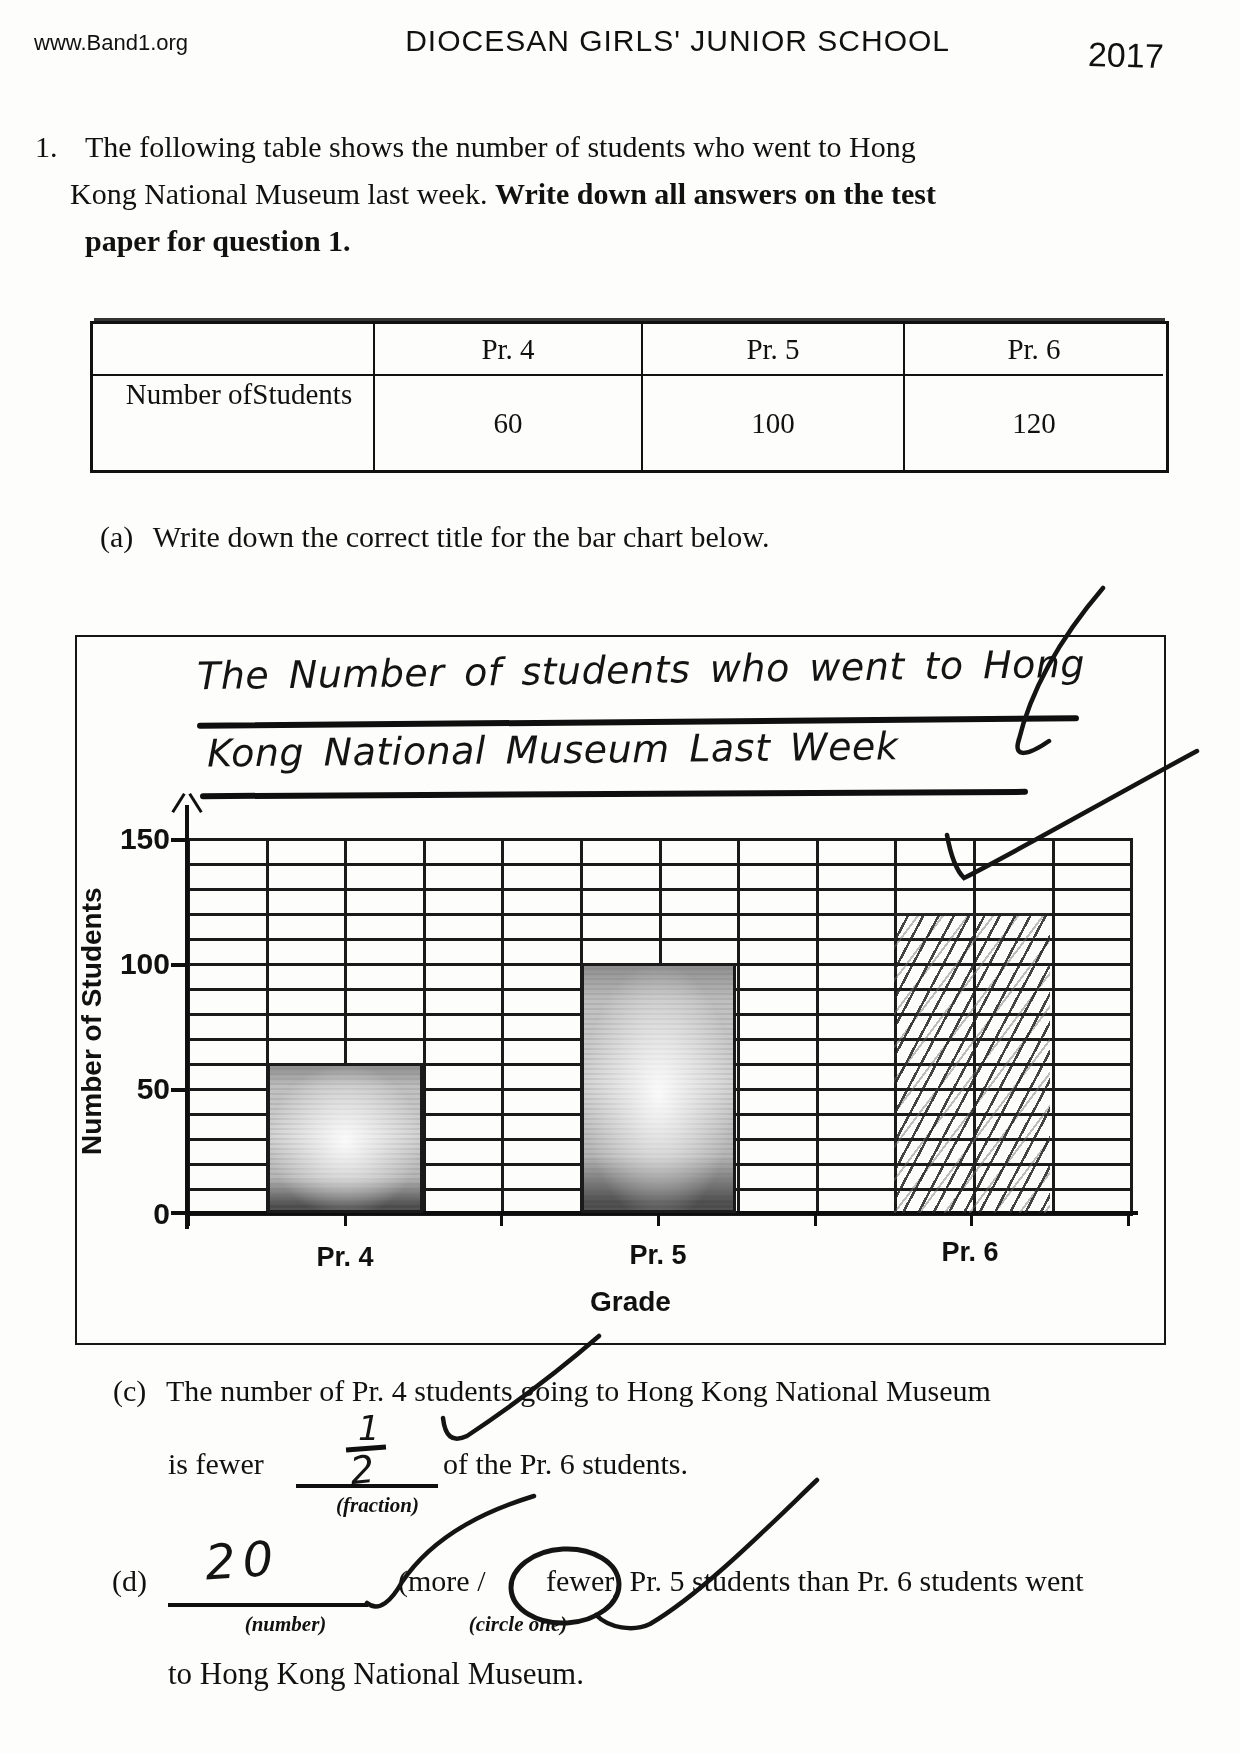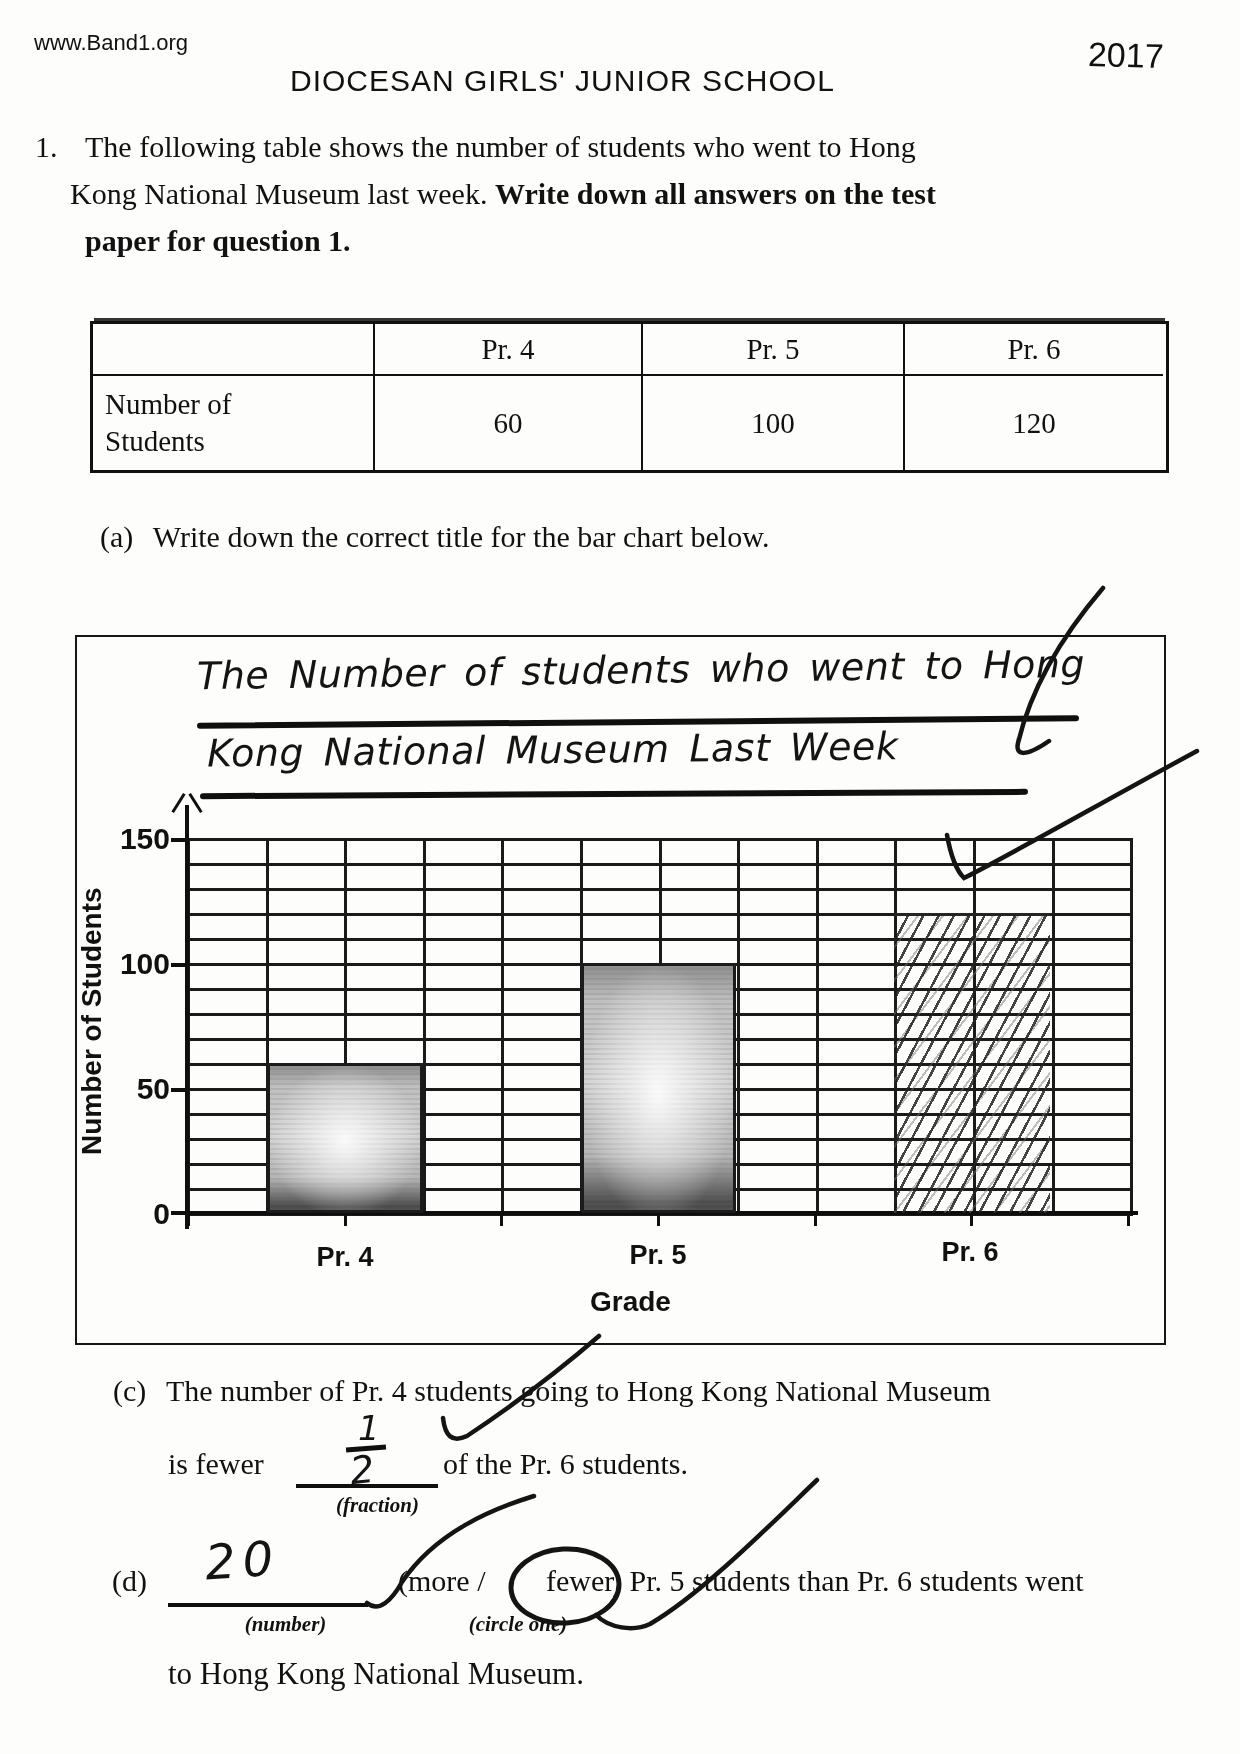--- a/index.html
+++ b/index.html
@@ -4,34 +4,34 @@
 <style>
   html,body{margin:0;padding:0;background:#e8e8e8;}
   #page{position:relative;width:1240px;height:1754px;background:#fdfdfb;margin:0 auto;
         font-family:"Liberation Serif",serif;color:#111;overflow:hidden;}
   .abs{position:absolute;}
   .hw{font-family:"DejaVu Sans",sans-serif;font-style:italic;color:#141414;}
   .bold{font-weight:bold;}
 
   
   .watermark{left:34px;top:30px;font:22px "Liberation Sans",sans-serif;}
-  .school{left:290px;top:24px;width:660px;font:30px "Liberation Sans",sans-serif;letter-spacing:1px;text-align:left;margin-top:40px;}
+  .school{left:290px;top:24px;width:660px;font:30px "Liberation Sans",sans-serif;letter-spacing:1px;text-align:right;}
   .year{left:1088px;top:36px;font:34px "Liberation Sans",sans-serif;transform:rotate(1.5deg);}
 
   
   .qline{font-size:30px;line-height:46px;}
 
   
   .dtable{left:90px;top:321px;width:1073px;border:3px solid #111;box-shadow:0 -7px 0 -4px rgba(17,17,17,.85);
           display:grid;grid-template-columns:282px 268px 262px 258px;grid-template-rows:52px 94px;}
   .dtable .cell{border-right:2.5px solid #111;border-bottom:2.5px solid #111;font-size:29px;
                 display:flex;align-items:center;justify-content:center;}
   .dtable .cell:nth-child(4n){border-right:none;}
   .dtable .cell:nth-child(n+5){border-bottom:none;}
-  .dtable .rowhead{justify-content:flex-start;padding-left:12px;flex-direction:column;align-items:flex-start;line-height:37px;justify-content:center;}
+  .dtable .rowhead{justify-content:flex-start;padding-left:12px;flex-direction:row;align-items:flex-start;line-height:37px;justify-content:center;}
 
   
   .chartbox{left:75px;top:635px;width:1087px;height:706px;border:2.5px solid #161616;}
   .hwtitle{font-size:38px;letter-spacing:.5px;word-spacing:7px;white-space:nowrap;}
   .hwunder{background:#0f0f0f;height:5.5px;border-radius:3px;}
 
   .grid{left:187px;top:838px;width:946px;height:378px;
         background-image:
           repeating-linear-gradient(to bottom,#1a1a1a 0 3px,transparent 3px 25px),
           repeating-linear-gradient(to right,#1a1a1a 0 3px,transparent 3px 78.6px);}

